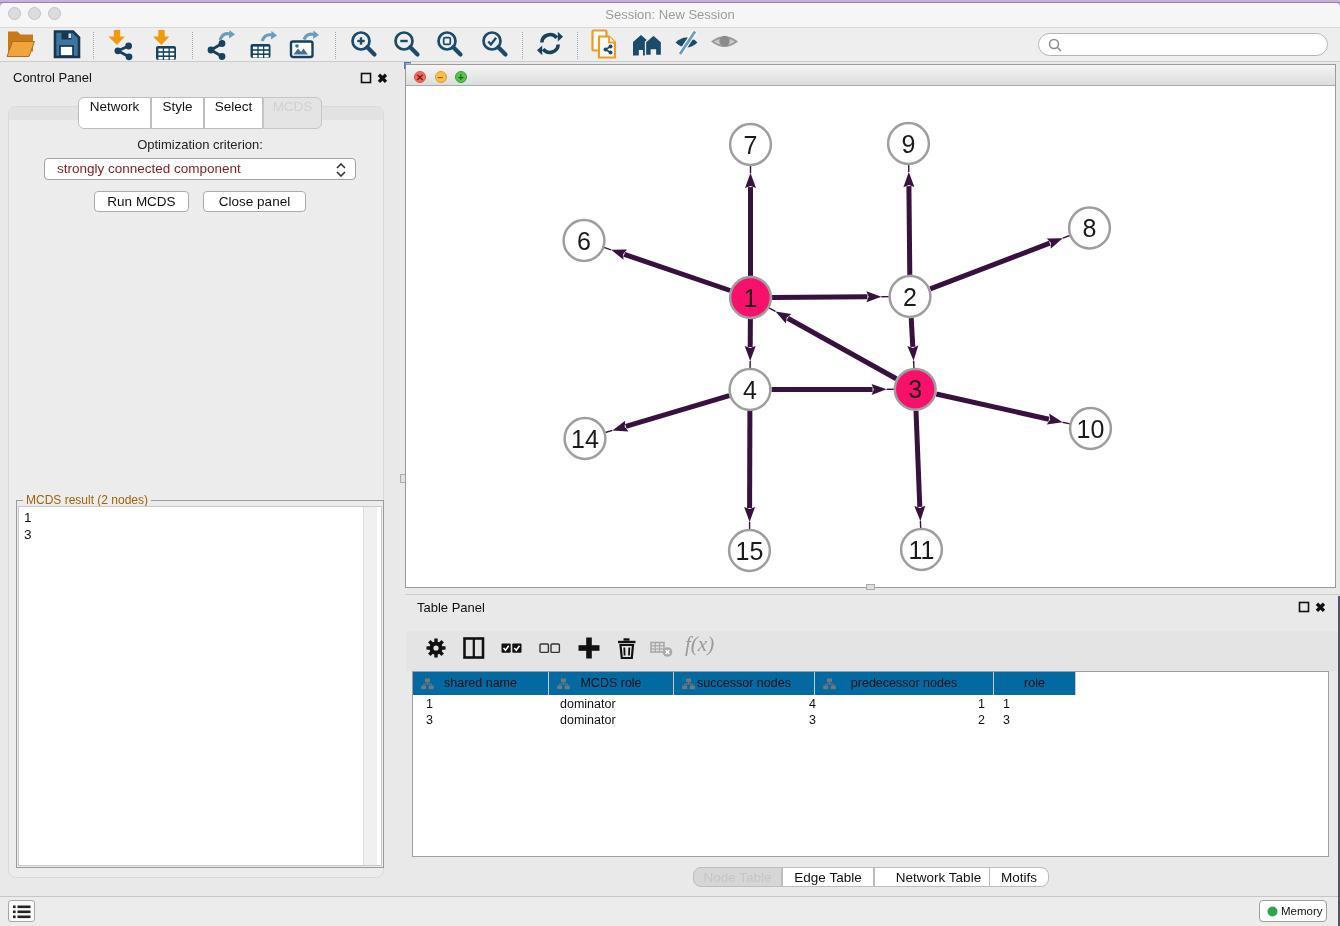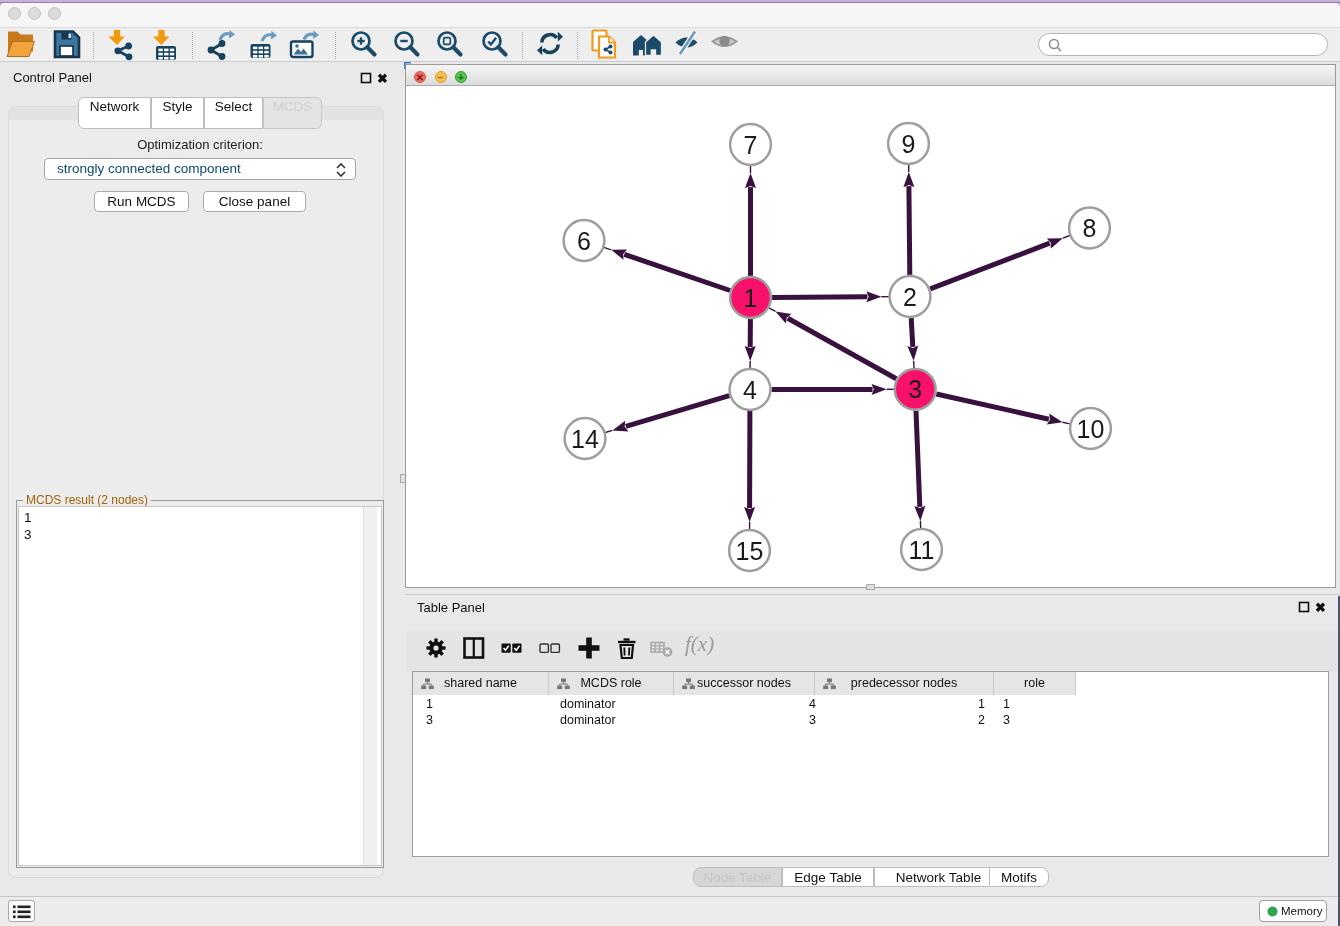--- a/index.html
+++ b/index.html
@@ -12,54 +12,55 @@
 .sep{position:absolute;top:4px;height:27px;width:0;border-left:1px dotted #a9a9a9}
 .ticon{position:absolute;top:1px}
 #search{position:absolute;left:1038px;top:5px;width:290px;height:23px;background:#fff;border:1px solid #b5b5b5;border-radius:12px}
 
 #cp-title{position:absolute;left:13px;top:70px;font-size:13px;color:#111}
 #cp-panel{position:absolute;left:8px;top:106px;width:376px;height:772px;background:#ececec;border:1px solid #dadada;border-radius:8px}
 #cp-band{position:absolute;left:9px;top:107px;width:374px;height:13px;background:#e2e2e2;border-radius:8px 8px 0 0}
 .tab{position:absolute;top:97px;height:32px;background:#fff;border:1px solid #bdbdbd;font-size:13.5px;color:#111;text-align:center;line-height:18px}
 #tab-mcds{background:#e4e4e4;color:#cfd0d1;border-color:#c6c6c6;border-radius:0 6px 6px 0}
 #opt-label{position:absolute;left:8px;top:137px;width:384px;text-align:center;font-size:13px;color:#222}
-#cp-select{position:absolute;left:44px;top:158px;width:312px;height:22px;background:#fff;border:1px solid #a3a3a3;border-radius:4px;font-size:13.5px;color:#0c4a6e;line-height:20px;padding-left:12px}
+#cp-select{position:absolute;left:44px;top:158px;width:312px;height:22px;background:#fff;border:1px solid #a3a3a3;border-radius:4px;font-size:13.5px;color:#7f1d1d;line-height:20px;padding-left:12px}
 .btn{position:absolute;top:191px;height:21px;background:#fff;border:1px solid #ababab;border-radius:4px;font-size:13.5px;color:#111;text-align:center;line-height:19px}
 #fieldset{position:absolute;left:16px;top:500px;width:368px;height:368px;border:1px solid #9a9a9a}
 #fs-legend{position:absolute;left:23px;top:493px;background:#ececec;padding:0 3px;font-size:12px;color:#a16207}
 #fs-white{position:absolute;left:18px;top:506px;width:364px;height:360px;background:#fff;border:1px solid #c8c8c8}
 #fs-scroll{position:absolute;left:363px;top:507px;width:14px;height:358px;background:#f0f0f0;border-left:1px solid #dcdcdc}
 #fs-text{position:absolute;left:24px;top:509px;font-size:13.5px;color:#111;line-height:17px}
 
 .handle{position:absolute;background:#e0e0e0;border:1px solid #aaa}
 
 #nw{position:absolute;left:405px;top:64px;width:931px;height:524px;border:1px solid #9a9a9a;background:#fff}
 #nw-title{position:absolute;left:0;top:0;width:929px;height:21px;background:linear-gradient(#f5f5f5,#dcdcdc);border-bottom:1px solid #aaaaaa}
 #nw-title span{position:absolute;width:100%;text-align:center;top:3px;font-size:13px;color:#111}
 .mac{position:absolute;top:6px;width:12px;height:12px;border-radius:50%;text-align:center;font-size:10px;font-weight:bold;line-height:12px}
 
 #tp-border{position:absolute;left:405px;top:594px;width:935px;height:0;border-top:1px solid #cdcdcd}
 #tp-title{position:absolute;left:417px;top:600px;font-size:13px;color:#111}
 #tp-toolband{position:absolute;left:406px;top:631px;width:934px;height:40px;background:#e4e4e4}
 #tbl{position:absolute;left:412px;top:671px;width:917px;height:186px;background:#fff;border:1px solid #9e9e9e}
-.th{position:absolute;top:0;height:23px;background:#e5e5e5;border-right:1px solid #c9c9c9;font-size:12.5px;color:#111;text-align:center;line-height:23px}
+.th{position:absolute;top:0;height:23px;background:#0369a1;border-right:1px solid #c9c9c9;font-size:12.5px;color:#111;text-align:center;line-height:23px}
 .td{position:absolute;font-size:12.5px;color:#111;height:16px;line-height:16px}
 
 .btab{position:absolute;top:867px;height:20px;font-size:13.5px;text-align:center;line-height:19px;background:#fff;border:1px solid #bdbdbd;color:#111}
 
 #status{position:absolute;left:0;top:896px;width:1340px;height:30px;background:#ececec;border-top:1px solid #c6c6c6}
 #memb{position:absolute;right:13px;top:3px;width:68px;height:22px;background:#fff;border:1px solid #9e9e9e;border-radius:4px;font-size:11.5px;color:#111;line-height:20px;text-align:left;padding-left:21px}
 #listb{position:absolute;left:8px;top:3px;width:27px;height:22px;background:#fafafa;border:1px solid #a8a8a8;border-radius:3px}
 </style></head><body>
 <div id="app"></div>
 <div style="position:absolute;left:0;top:1.8px;width:1340px;height:1.4px;background:#9b7eb6"></div>
 <div id="titlebar">
 <div class="tl" style="left:8px"></div>
     <div class="tl" style="left:28px"></div>
     <div class="tl" style="left:48px"></div>
+<div id="title">Session: New Session</div>
 </div>
 <div id="toolbar">
 <svg class="ticon" style="left:6px" width="36" height="32">
       <path d="M2 2.5 h9.5 l3 3 h12.5 v17 h-25 z" fill="#c8791a"></path>
       <path d="M1 27.5 L6.5 12.5 h22 l-5.5 15 z" fill="#f2a43c" stroke="#b06f15" stroke-width="1"></path>
     </svg>
 <svg class="ticon" style="left:52px" width="36" height="32">
       <path d="M3 2.5 h18 l6 6 v19.5 h-24 z" fill="#3e75a0" stroke="#16374e" stroke-width="2.6"></path>
       <rect x="8" y="17" width="13" height="10" fill="#fff" stroke="#16374e" stroke-width="1.7"></rect>
       <rect x="9.5" y="3.5" width="10" height="7" fill="#16374e"></rect>

